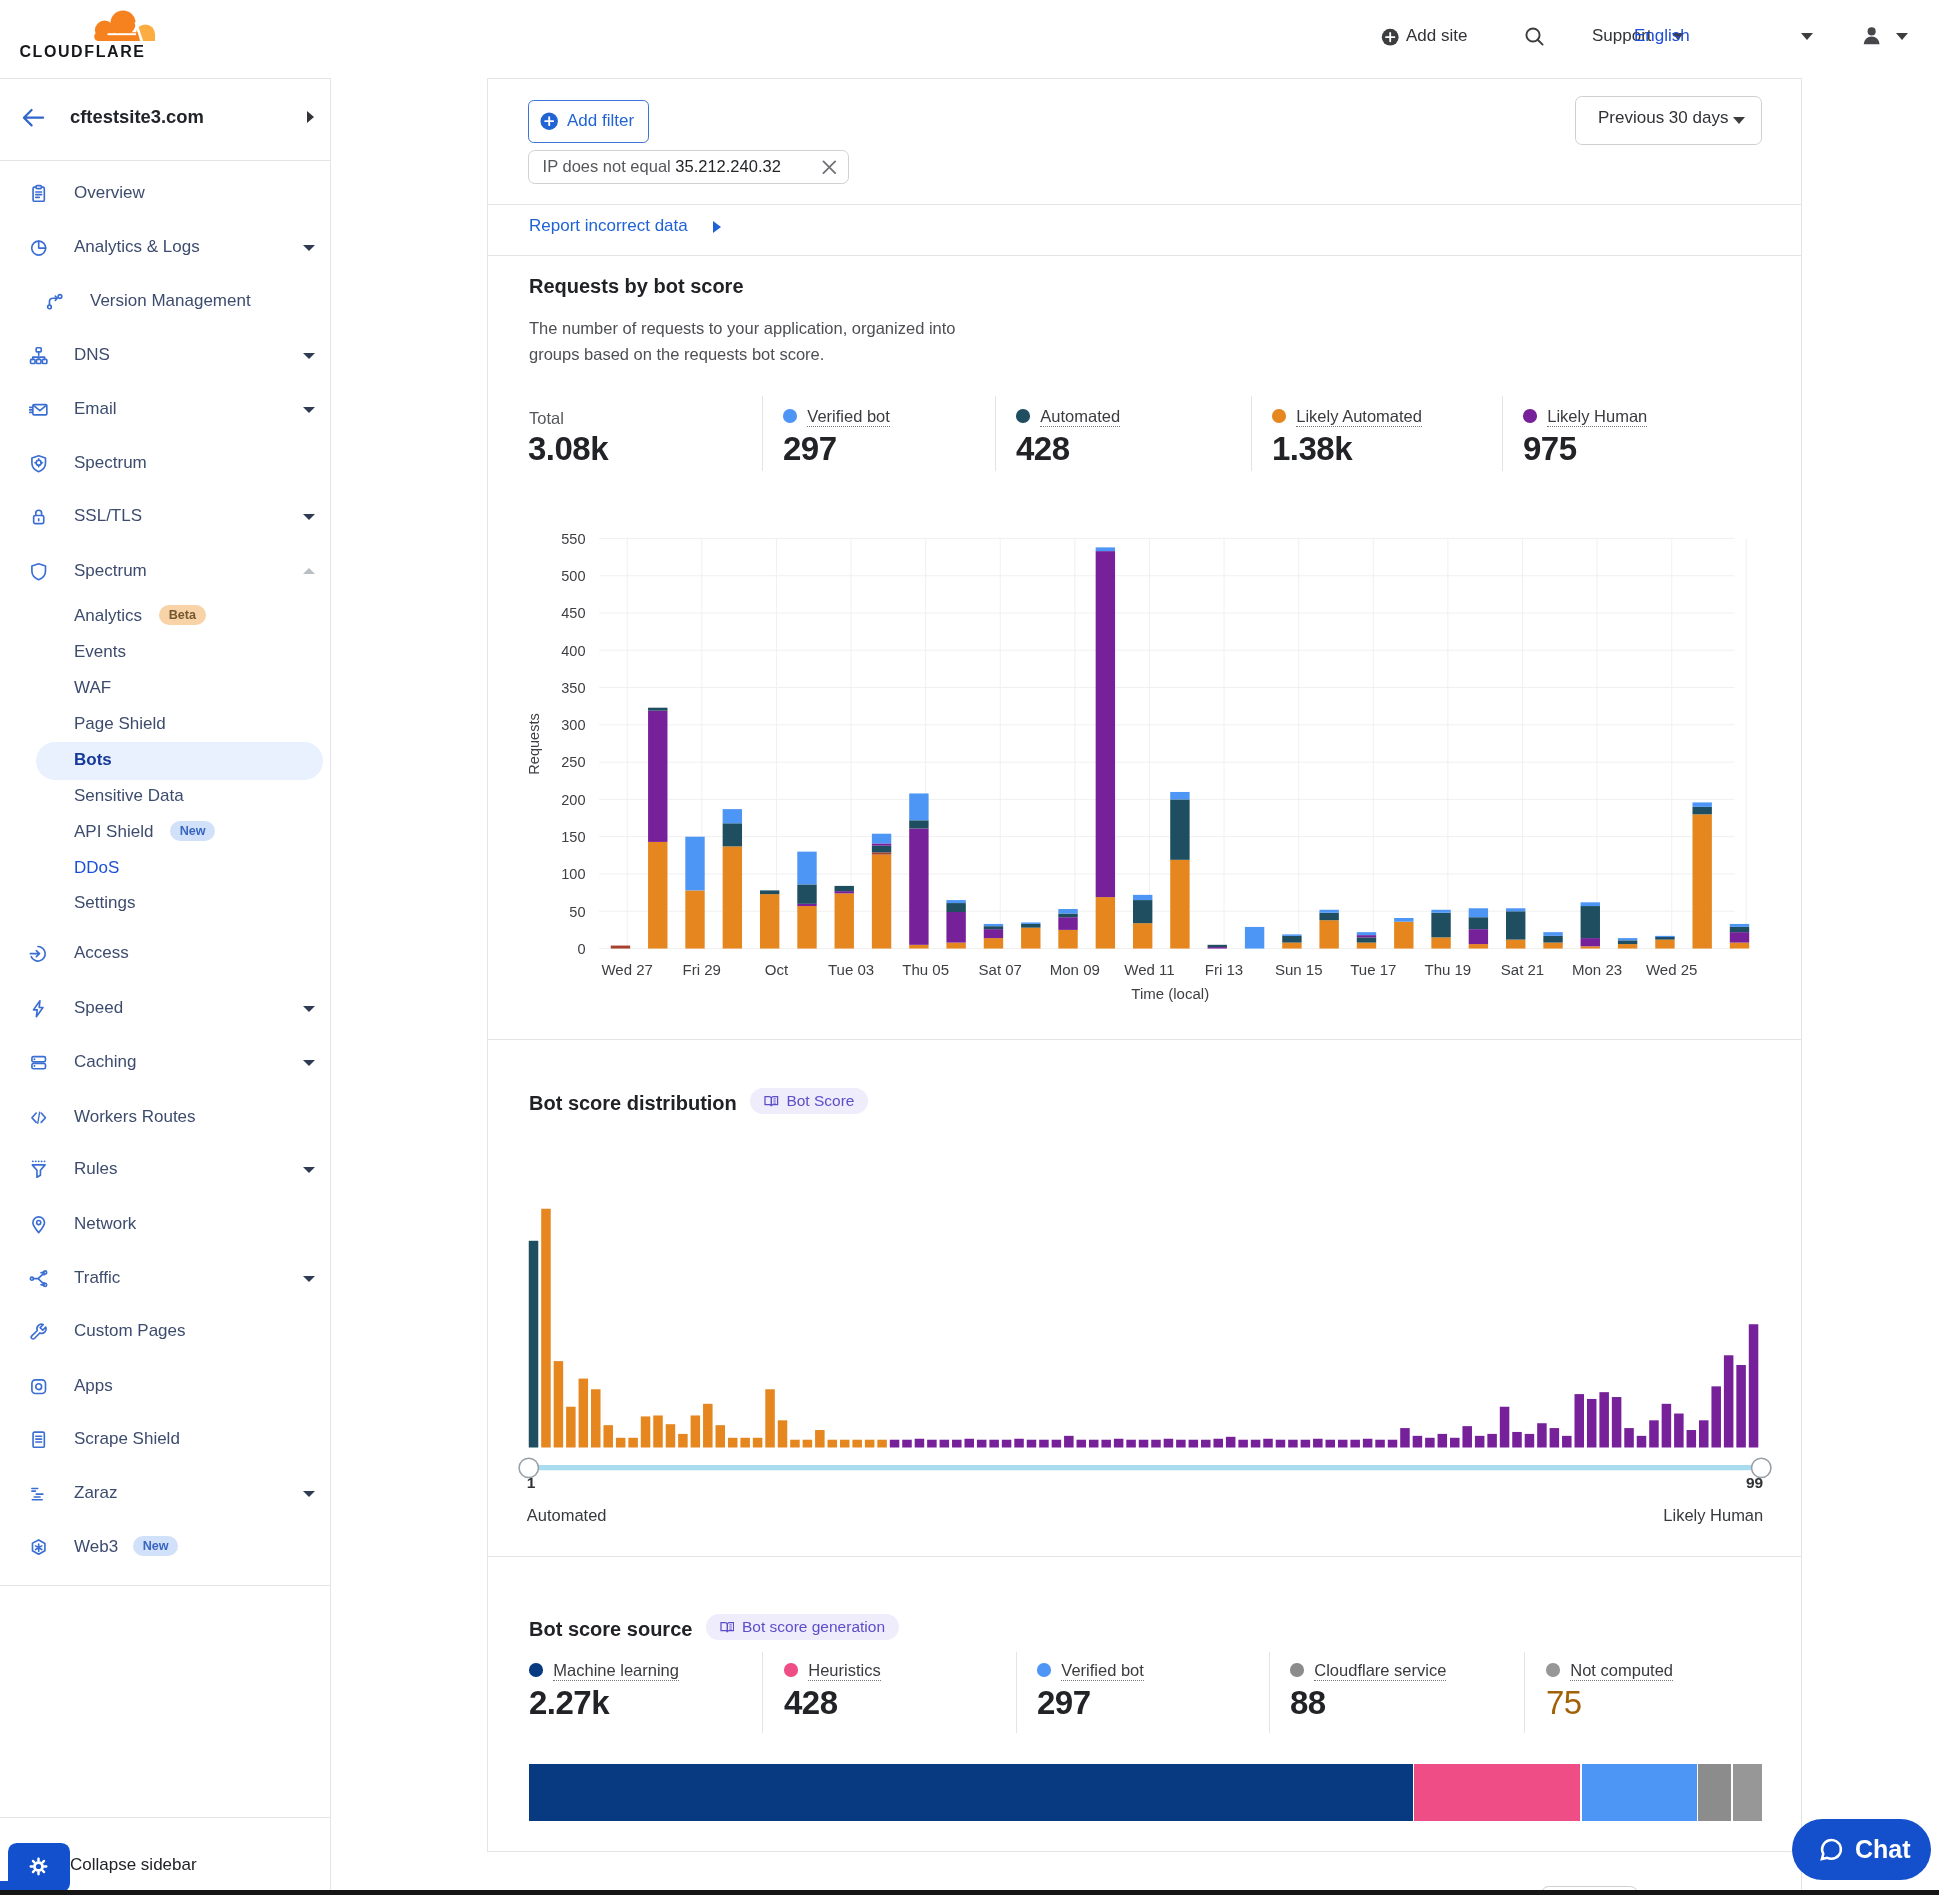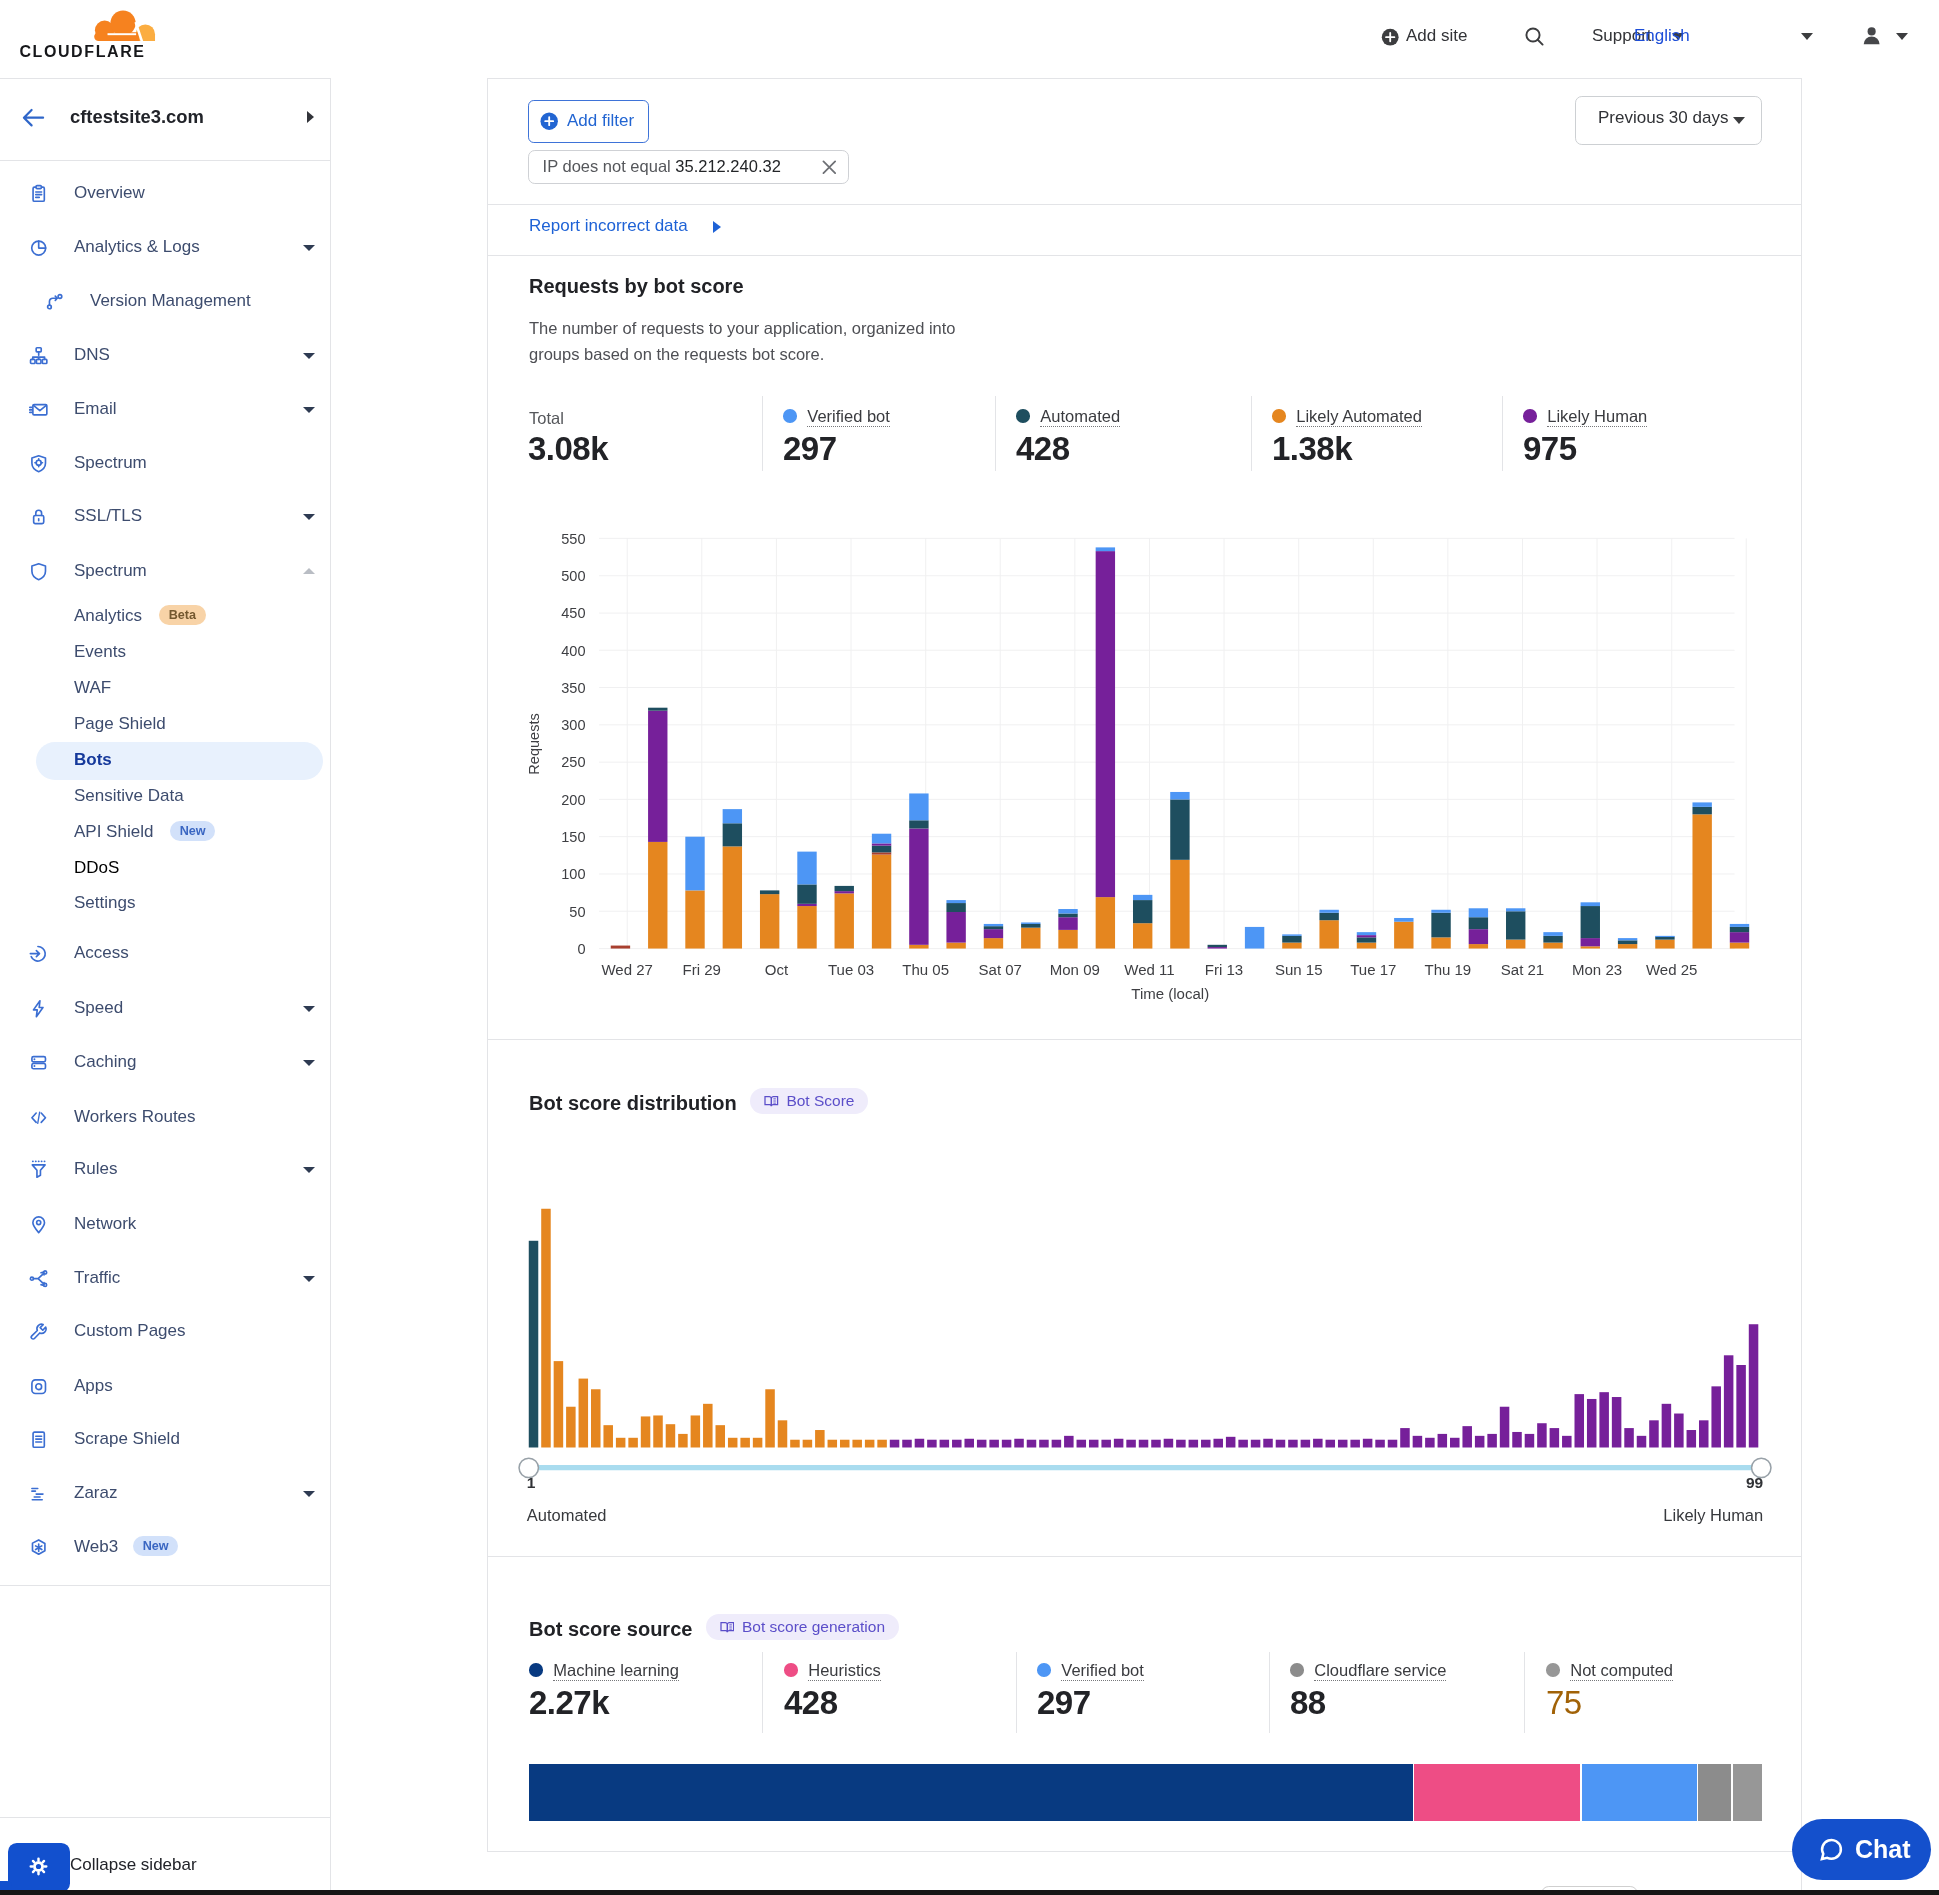--- a/index.html
+++ b/index.html
@@ -133,21 +133,21 @@
       <span style="position:absolute;left:74px;top:8.7px;font-size:17px;font-weight:bold;color:#15399B">Bots</span>
     </div>
     <div style="position:absolute;left:0;top:698px;width:100%;height:39px">
       <span style="position:absolute;left:74px;top:8.7px;font-size:17px;color:#3D4C6E">Sensitive Data</span>
     </div>
     <div style="position:absolute;left:0;top:734px;width:100%;height:39px">
       <span style="position:absolute;left:74px;top:8.7px;font-size:17px;color:#3D4C6E">API Shield</span>
       <span style="position:absolute;left:170px;top:7.8px;background:#D2E1FA;color:#3A66C2;font-size:12.6px;font-weight:bold;padding:2.9px 9.7px;border-radius:11.6px">New</span>
     </div>
     <div style="position:absolute;left:0;top:770px;width:100%;height:39px">
-      <span style="position:absolute;left:74px;top:8.7px;font-size:17px;color:#000000">DDoS</span>
+      <span style="position:absolute;left:74px;top:8.7px;font-size:17px;color:#1d4ed8">DDoS</span>
     </div>
     <div style="position:absolute;left:0;top:805px;width:100%;height:39px">
       <span style="position:absolute;left:74px;top:8.7px;font-size:17px;color:#3D4C6E">Settings</span>
     </div>
     <div style="position:absolute;left:0;top:855px;width:100%;height:39px">
       <span style="position:absolute;left:29px;top:9.7px"><svg width="19.4" height="19.4" viewBox="0 0 20 20" fill="none" stroke="#3B6ED2" stroke-width="1.7" stroke-linecap="round" stroke-linejoin="round">
           <path d="M9.2 2.6a7.5 7.5 0 1 1-6.9 10.4"></path>
           <path d="M1.4 10h9.2M7.6 6.9L10.8 10l-3.2 3.1"></path>
         </svg></span>
       <span style="position:absolute;left:74px;top:8.7px;font-size:17px;color:#3D4C6E">Access</span>

